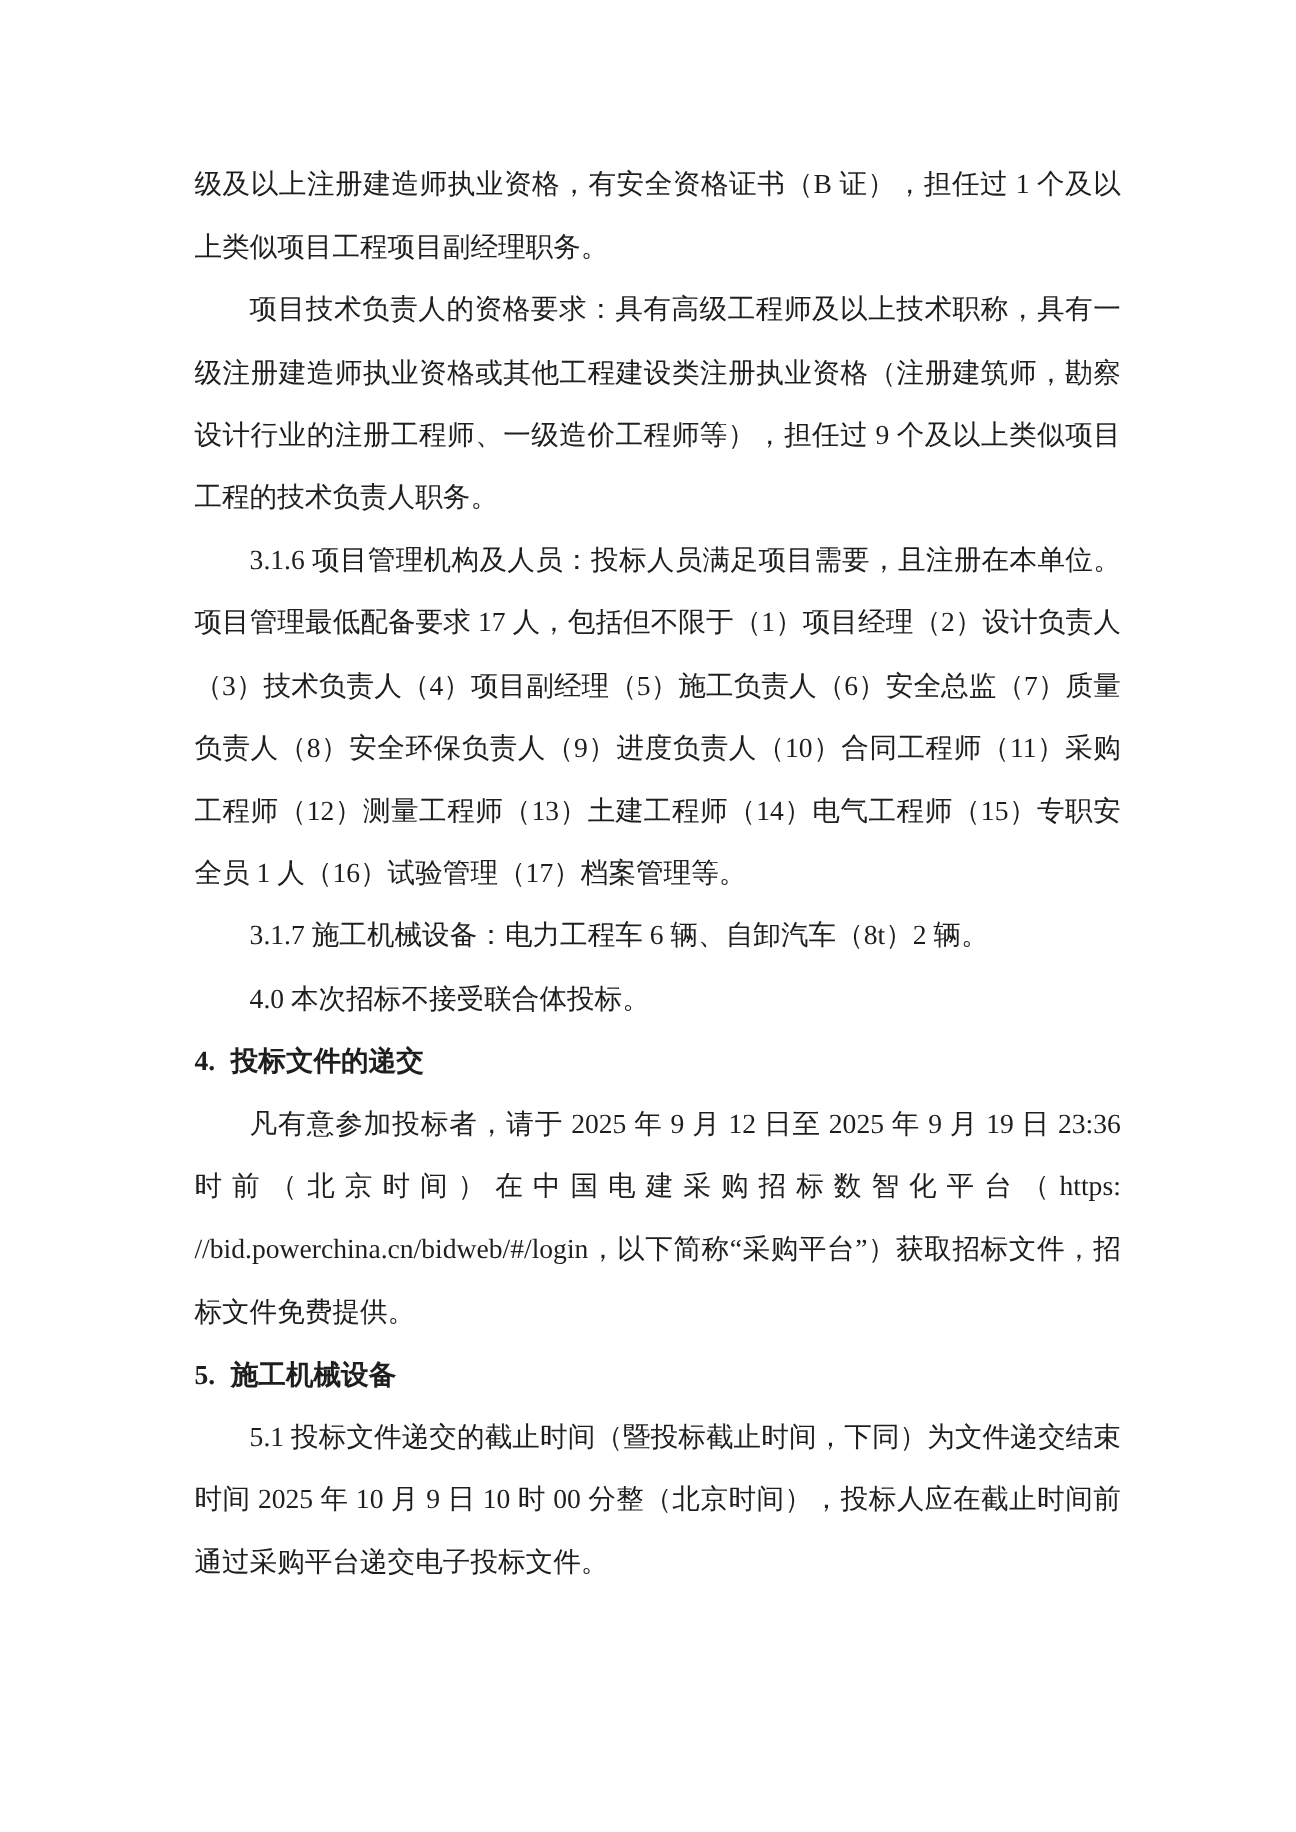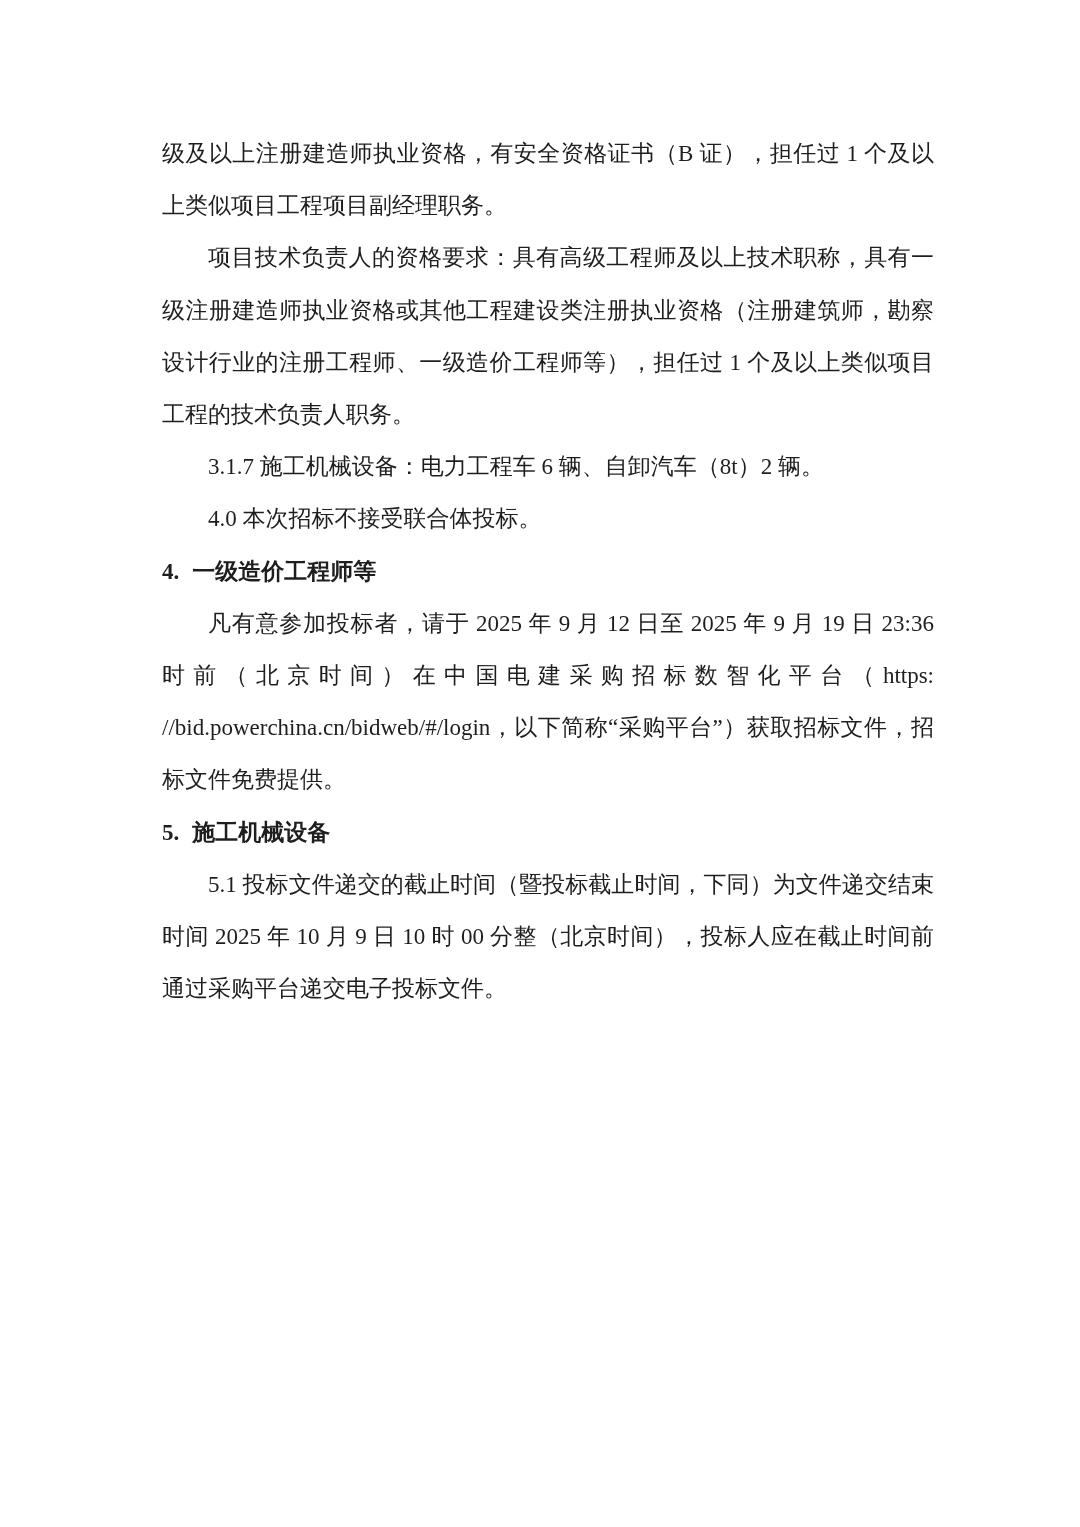--- a/index.html
+++ b/index.html
@@ -44,21 +44,22 @@
     display: inline-block;
     margin-right: 13px;
   }
 </style>
 </head>
 <body>
 
 <div class="page">
   <div class="doc" id="doc-body">
       <div class="para">级及以上注册建造师执业资格，有安全资格证书（B 证），担任过 1 个及以上类似项目工程项目副经理职务。</div>
-      <div class="para indent">项目技术负责人的资格要求：具有高级工程师及以上技术职称，具有一级注册建造师执业资格或其他工程建设类注册执业资格（注册建筑师，勘察设计行业的注册工程师、一级造价工程师等），担任过 1 个及以上类似项目工程的技术负责人职务。</div>
+      <div class="para indent">项目技术负责人的资格要求：具有高级工程师及以上技术职称，具有一级注册建造师执业资格或其他工程建设类注册执业资格（注册建筑师，勘察设计行业的注册工程师、一级造价工程师等），担任过 9 个及以上类似项目工程的技术负责人职务。</div>
+      <div class="para indent">3.1.6 项目管理机构及人员：投标人员满足项目需要，且注册在本单位。项目管理最低配备要求 17 人，包括但不限于（1）项目经理（2）设计负责人（3）技术负责人（4）项目副经理（5）施工负责人（6）安全总监（7）质量负责人（8）安全环保负责人（9）进度负责人（10）合同工程师（11）采购工程师（12）测量工程师（13）土建工程师（14）电气工程师（15）专职安全员 1 人（16）试验管理（17）档案管理等。</div>
       <div class="para indent">3.1.7 施工机械设备：电力工程车 6 辆、自卸汽车（8t）2 辆。</div>
       <div class="para indent">4.0 本次招标不接受联合体投标。</div>
-      <div class="heading"><span class="hnum">4.</span><span class="htitle">一级造价工程师等</span></div>
+      <div class="heading"><span class="hnum">4.</span><span class="htitle">投标文件的递交</span></div>
       <div class="para indent">凡有意参加投标者，请于 2025 年 9 月 12 日至 2025 年 9 月 19 日 23:36 时前（北京时间）在中国电建采购招标数智化平台（https:​//bid.powerchina.cn/bidweb/#/login，以下简称“采购平台”）获取招标文件，招标文件免费提供。</div>
       <div class="heading"><span class="hnum">5.</span><span class="htitle">施工机械设备</span></div>
       <div class="para indent">5.1 投标文件递交的截止时间（暨投标截止时间，下同）为文件递交结束时间 2025 年 10 月 9 日 10 时 00 分整（北京时间），投标人应在截止时间前通过采购平台递交电子投标文件。</div>
     </div>
 </div>
 
 </body></html>

